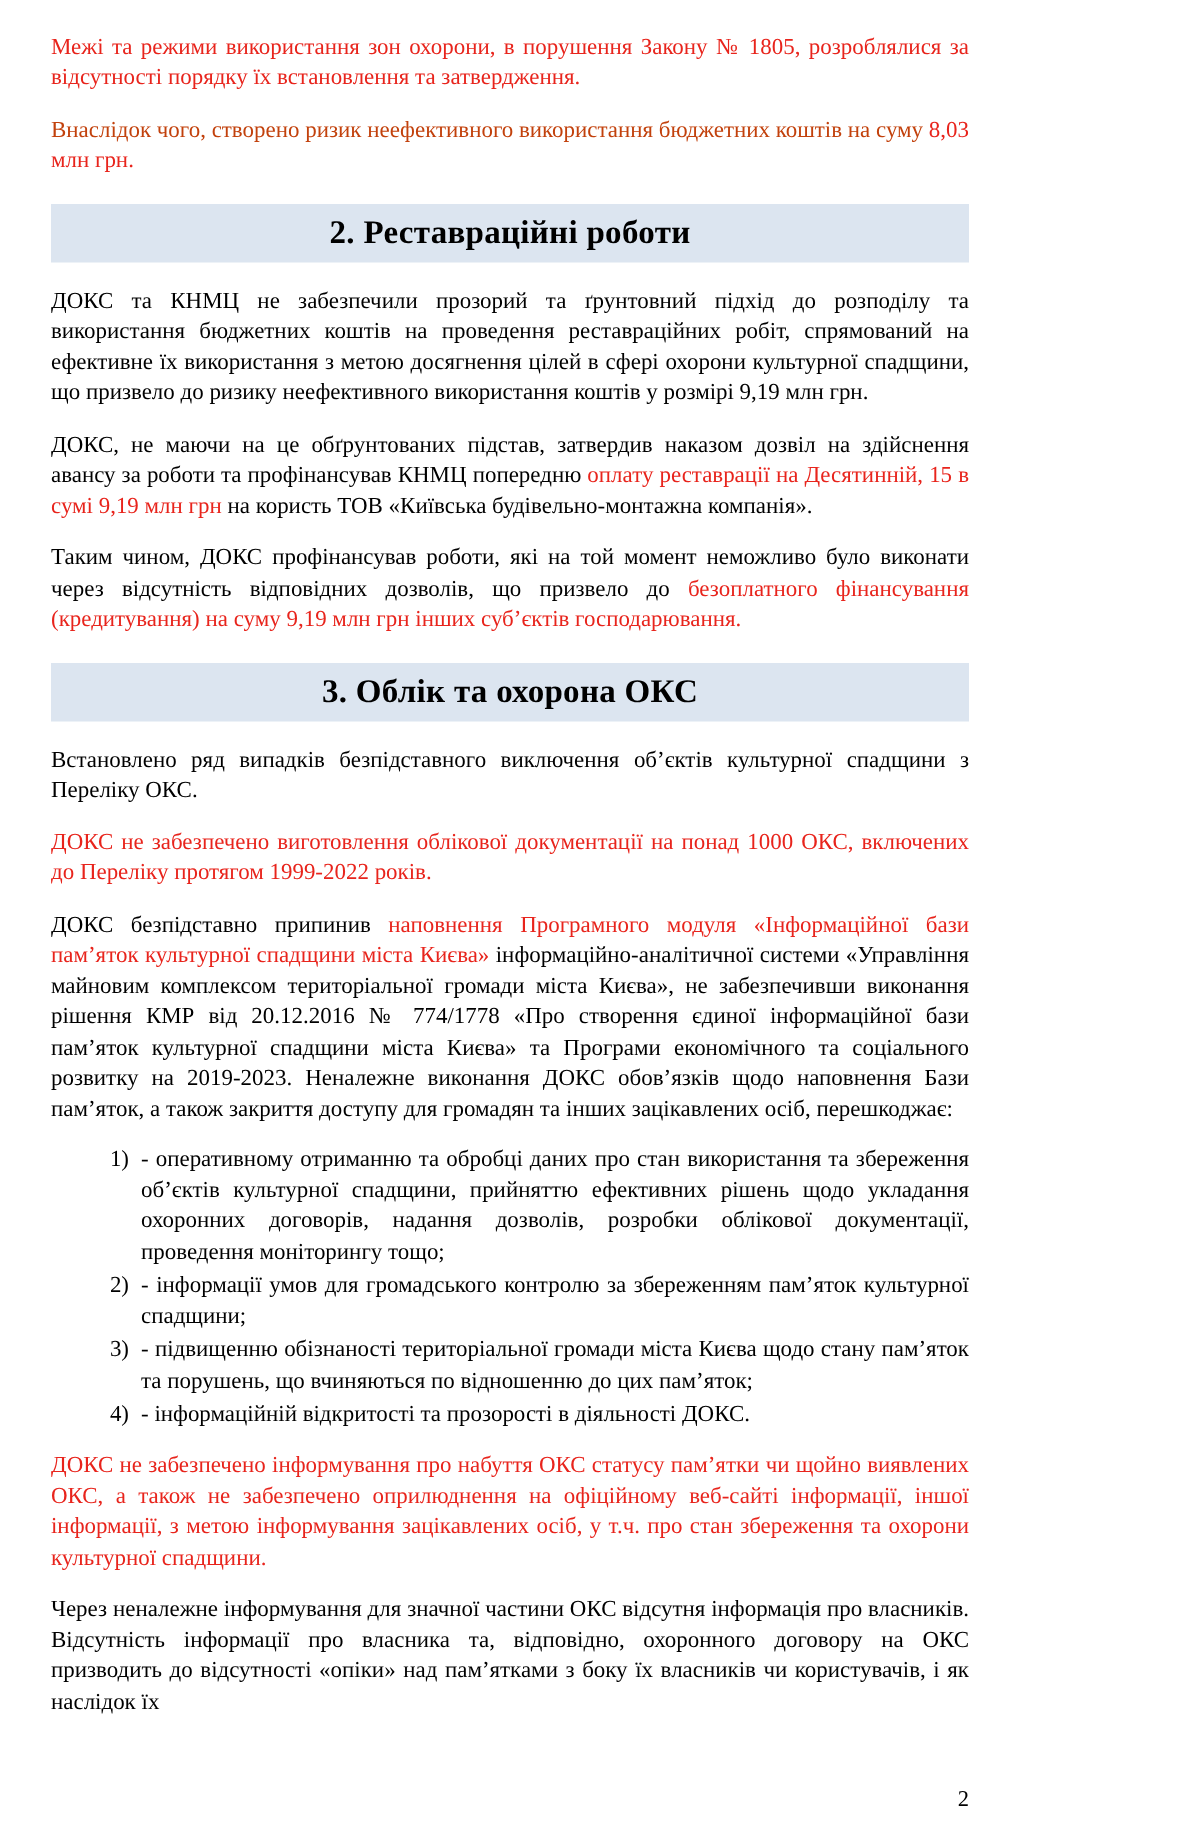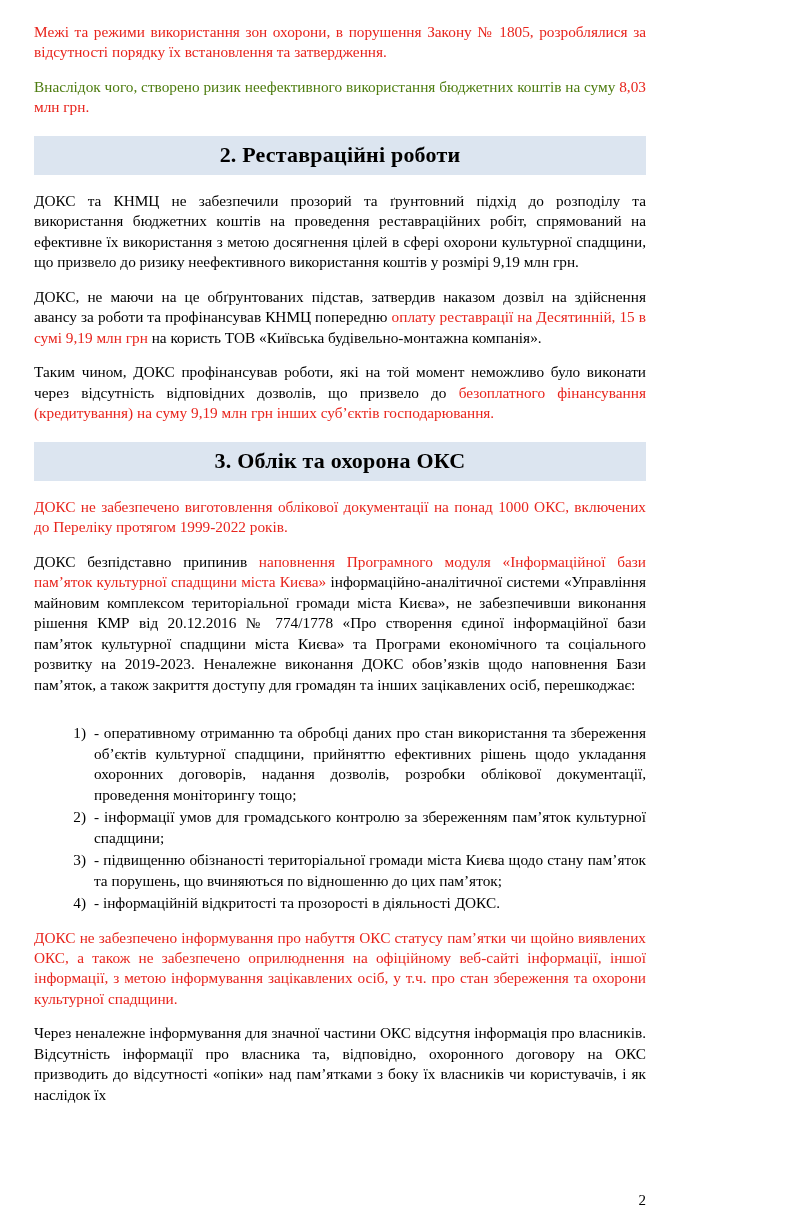--- a/index.html
+++ b/index.html
@@ -22,21 +22,21 @@
     position: relative;
   }
   p {
     margin: 0 0 14px 0;
     font-size: 15.3px;
     line-height: 1.34;
     text-align: justify;
     text-justify: inter-word;
   }
   .red { color: #e8241c; }
-  .blk { color: #4d7c0f; }
+  .blk { color: #c2410c; }
   .section-head {
     background: #dce5f0;
     text-align: center;
     font-weight: bold;
     font-size: 22px;
     padding: 6px 0 7px 0;
     margin: 18px 0 16px 0;
     letter-spacing: 0.2px;
   }
   .list {
@@ -62,41 +62,42 @@
     text-align: justify;
     text-justify: inter-word;
   }
   .pagenum {
     position: absolute;
     right: 34px;
     bottom: 12px;
     font-size: 15px;
     color: #000;
   }
-  .tight { margin-bottom: 28px; }
+  .tight { margin-bottom: 13px; }
 </style>
 </head>
 <body>
 
 <div class="page">
 
   <p class="red">Межі та режими використання зон охорони, в порушення Закону № 1805, розроблялися за відсутності порядку їх встановлення та затвердження.</p>
 
   <p><span class="blk">Внаслідок чого, створено ризик неефективного використання бюджетних коштів на суму </span><span class="red">8,03 млн грн.</span></p>
 
   <div class="section-head">2. Реставраційні роботи</div>
 
   <p>ДОКС та КНМЦ не забезпечили прозорий та ґрунтовний підхід до розподілу та використання бюджетних коштів на проведення реставраційних робіт, спрямований на ефективне їх використання з метою досягнення цілей в сфері охорони культурної спадщини, що призвело до ризику неефективного використання коштів у розмірі 9,19 млн грн.</p>
 
   <p><span>ДОКС, не маючи на це обґрунтованих підстав, затвердив наказом дозвіл на здійснення авансу за роботи та профінансував КНМЦ попередню </span><span class="red">оплату реставрації на Десятинній, 15 в сумі 9,19 млн грн</span><span> на користь ТОВ «Київська будівельно-монтажна компанія».</span></p>
 
   <p><span>Таким чином, ДОКС профінансував роботи, які на той момент неможливо було виконати через відсутність відповідних дозволів, що призвело до </span><span class="red">безоплатного фінансування (кредитування) на суму 9,19 млн грн інших суб’єктів господарювання.</span></p>
 
   <div class="section-head">3. Облік та охорона ОКС</div>
 
+  <p>Встановлено ряд випадків безпідставного виключення об’єктів культурної спадщини з Переліку ОКС.</p>
 
   <p class="red">ДОКС не забезпечено виготовлення облікової документації на понад 1000 ОКС, включених до Переліку протягом 1999-2022 років.</p>
 
   <p class="tight"><span>ДОКС безпідставно припинив </span><span class="red">наповнення Програмного модуля «Інформаційної бази пам’яток культурної спадщини міста Києва»</span><span> інформаційно-аналітичної системи «Управління майновим комплексом територіальної громади міста Києва», не забезпечивши виконання рішення КМР від 20.12.2016 № 774/1778 «Про створення єдиної інформаційної бази пам’яток культурної спадщини міста Києва» та Програми економічного та соціального розвитку на 2019-2023. Неналежне виконання ДОКС обов’язків щодо наповнення Бази пам’яток, а також закриття доступу для громадян та інших зацікавлених осіб, перешкоджає:</span></p>
 
   <ul class="list">
     <li>
       <span class="num">1)</span>
       <span class="body">- оперативному отриманню та обробці даних про стан використання та збереження об’єктів культурної спадщини, прийняттю ефективних рішень щодо укладання охоронних договорів, надання дозволів, розробки облікової документації, проведення моніторингу тощо;</span>
     </li>

